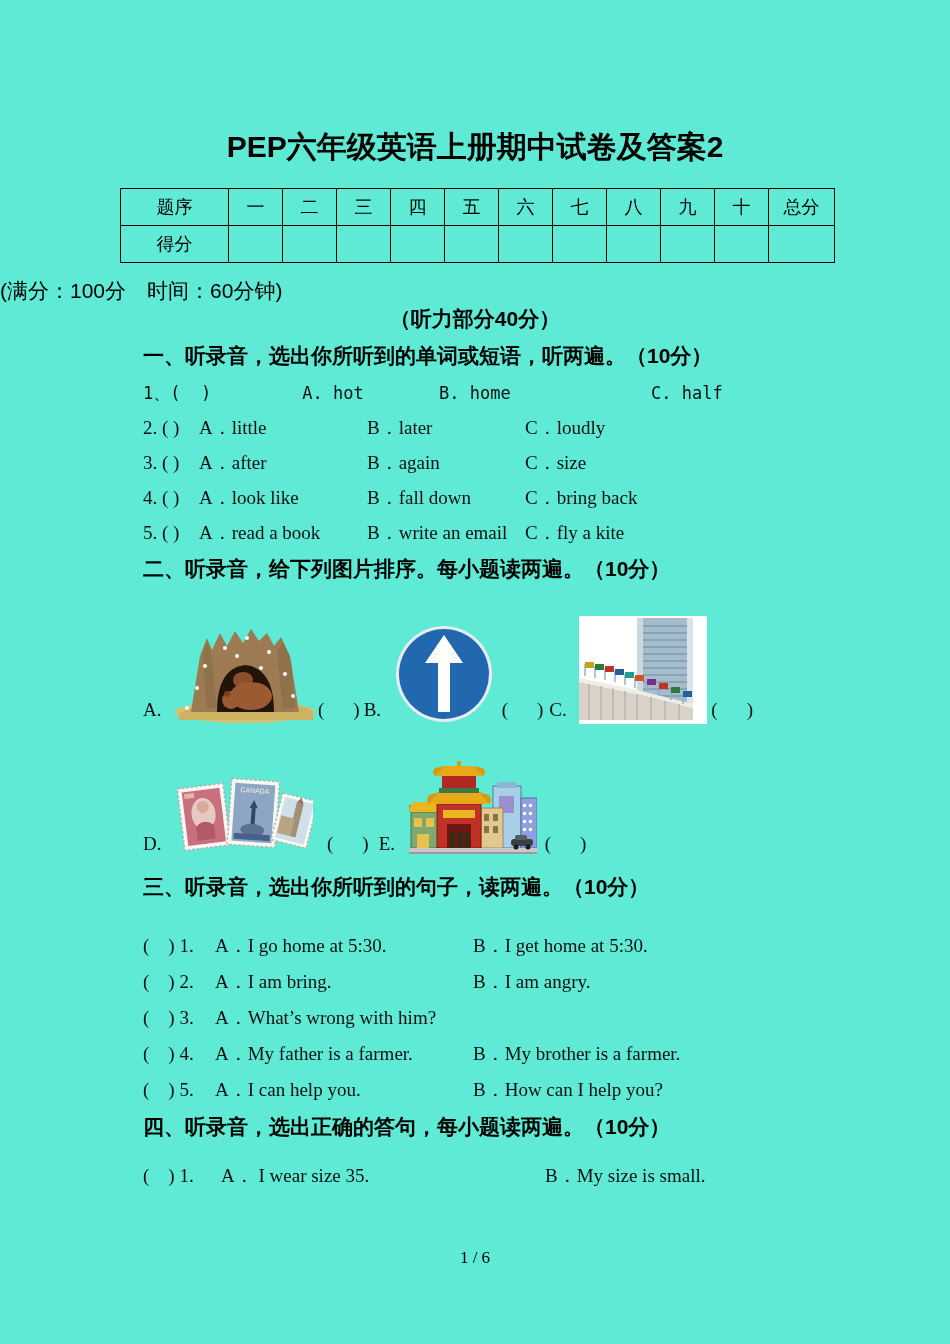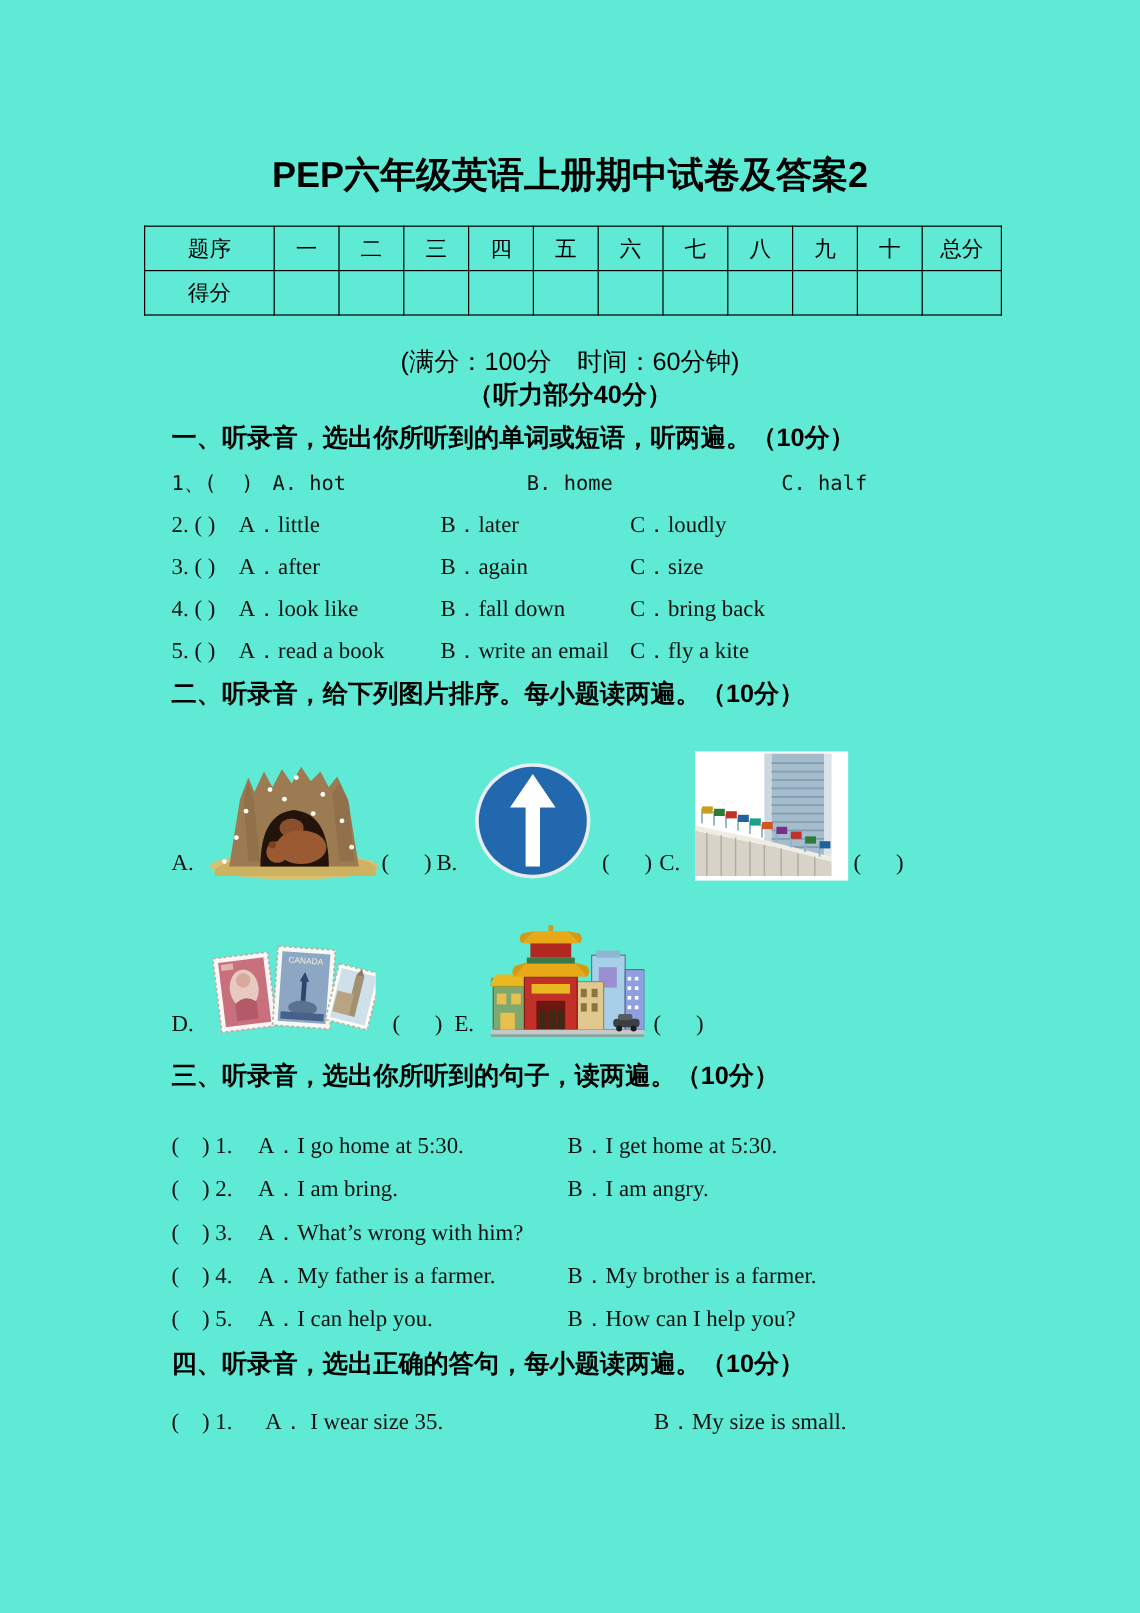--- a/index.html
+++ b/index.html
@@ -32,22 +32,21 @@
     border:1.6px solid #000;
     height:37px;
     text-align:center;
     vertical-align:middle;
     font-family:"Liberation Sans", sans-serif;
     font-size:18px;
     color:#000;
     margin-left:21px;
   }
   .info {
-    margin-top:24px;
-    text-align:center;
+    margin-top:14px;
     font-size:21px;
     font-family:"Liberation Sans", sans-serif;
     color:#000;
   }
   .listening {
     text-align:center;
     font-size:21px;
     font-weight:bold;
     font-family:"Liberation Sans", sans-serif;
     color:#000;
@@ -74,21 +73,21 @@
     line-height:24px;
     white-space:pre;
   }
   .qblock.s3 .qrow { margin-bottom:12px; }
   .qrow span { white-space:pre; }
   .qrow.mono {
     font-family:"DejaVu Sans Mono", monospace;
     font-size:17px;
   }
   .qrow.mono .pre { width:84px; }
-  .qrow.mono .oa  { width:212px; }
+  .qrow.mono .oa  { width:212px;text-align:center; }
   .qrow.mono .ob  { width:212px; }
   .qrow.serif .pre { width:56px; }
   .qrow.serif .oa  { width:168px; }
   .qrow.serif .ob  { width:158px; }
   .qblock.s3 .qrow .pre { width:72px; }
   .qblock.s3 .qrow .oa  { width:258px; }
   .qblock.s4 .qrow .pre { width:78px; }
   .qblock.s4 .qrow .oa  { width:324px; }
   .imgrow {
     display:flex;
@@ -408,14 +407,15 @@
 
   <h2 class="sec s4">四、听录音，选出正确的答句，每小题读两遍。（10分）</h2>
   <div class="qblock s4">
     <div class="qrow serif">
       <span class="pre">(    ) 1. </span>
       <span class="oa">A． I wear size 35.</span>
       <span class="ob2">B．My size is small.</span>
     </div>
   </div>
 
+  <div class="footer">1 / 6</div>
 
 </div>
 
 </body></html>

